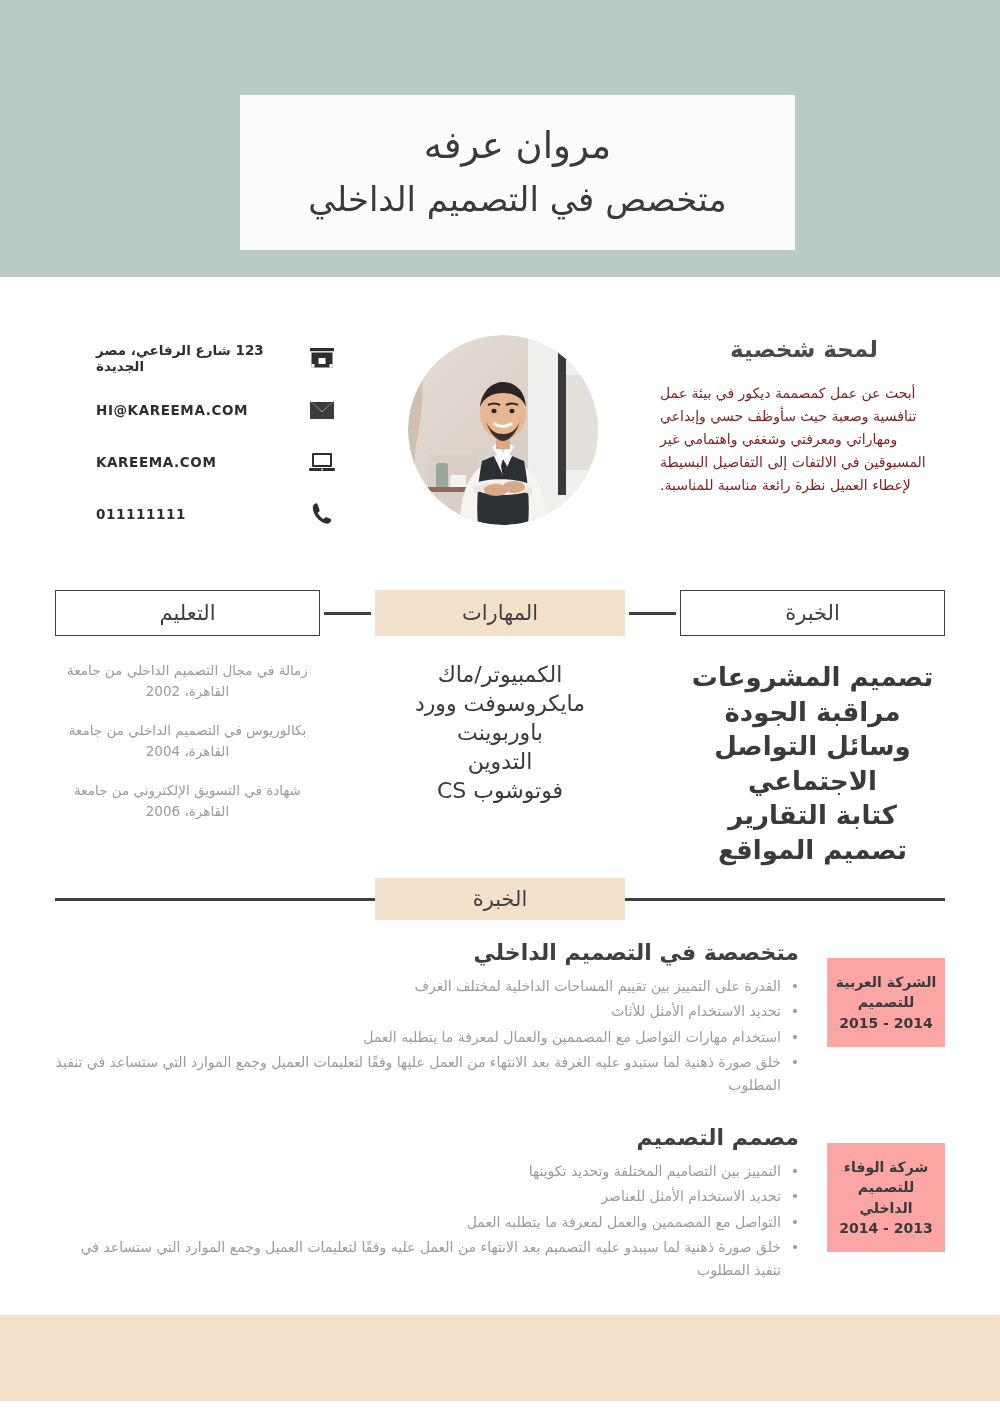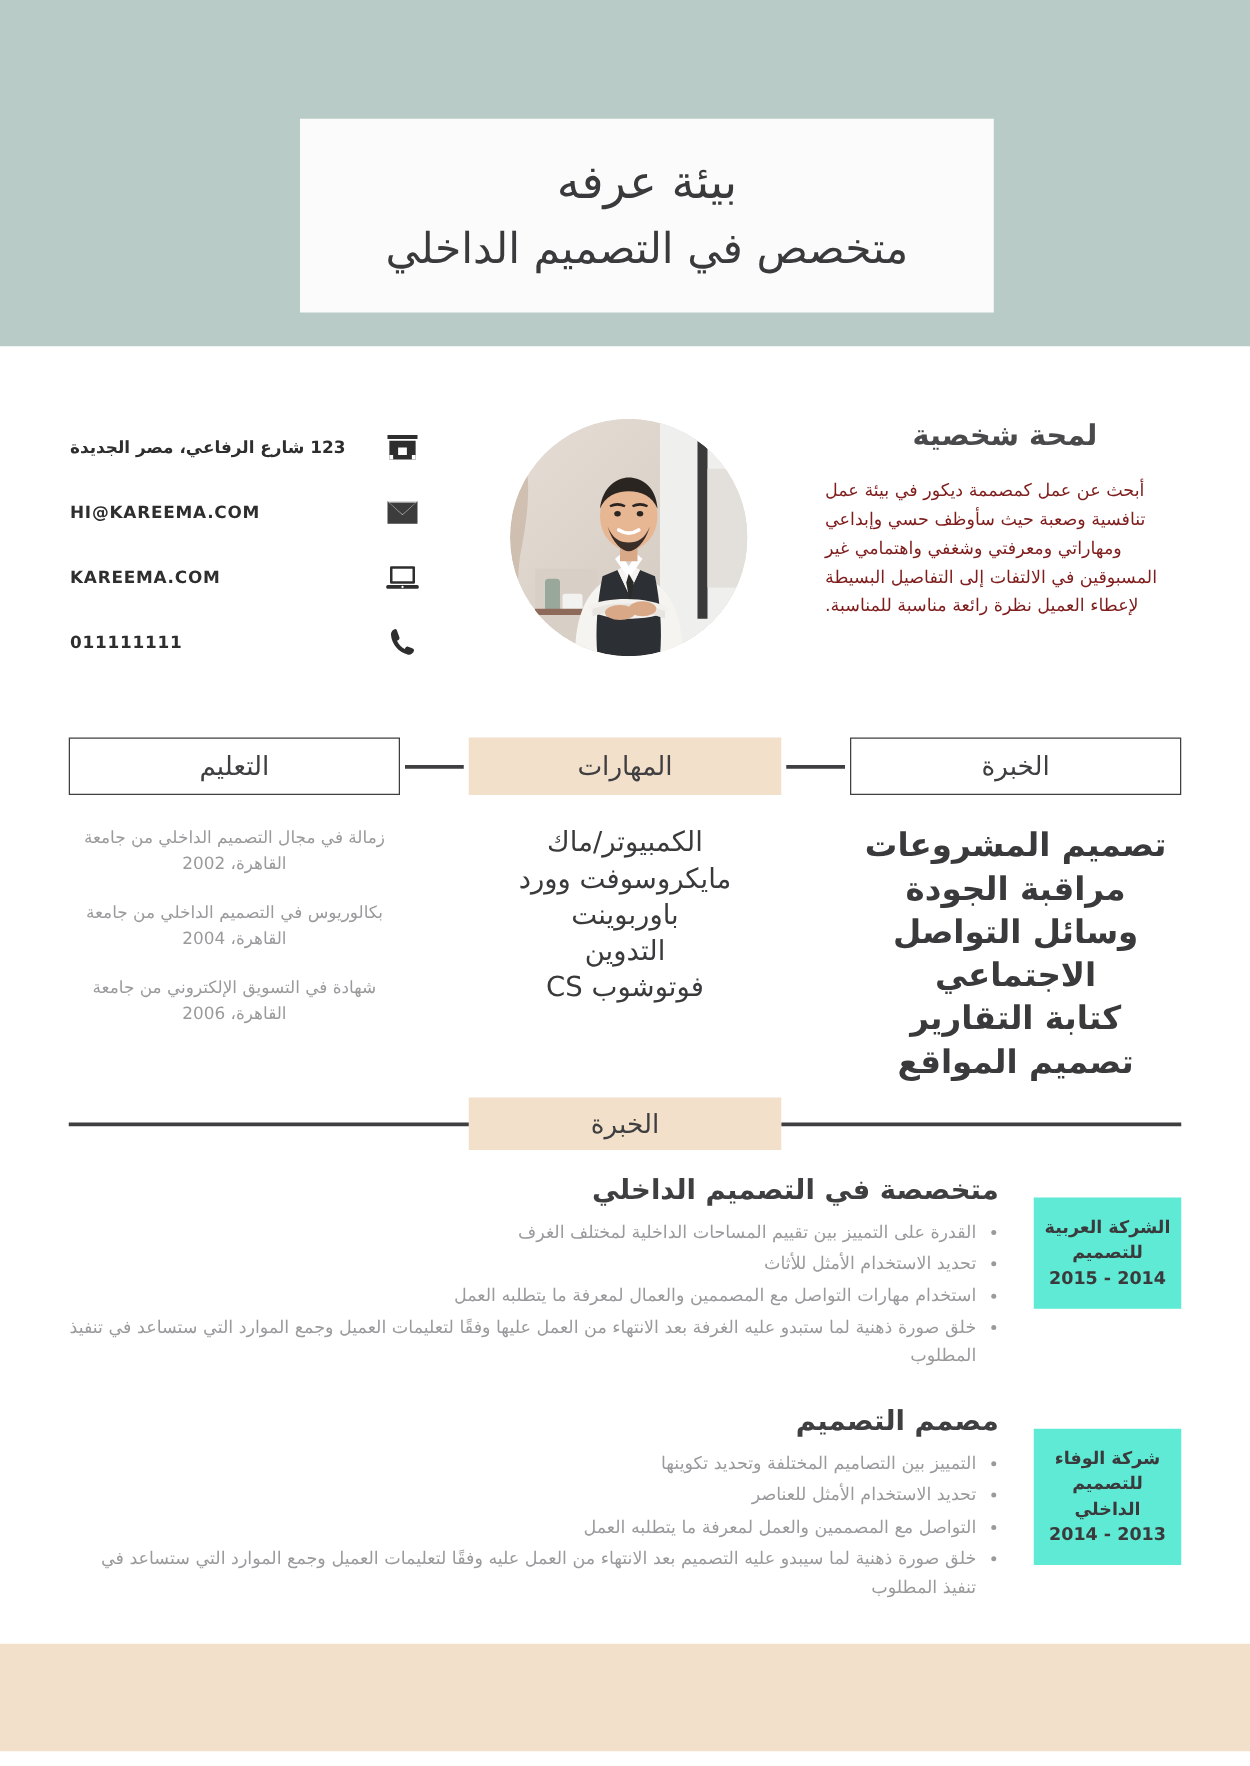--- a/index.html
+++ b/index.html
@@ -59,20 +59,21 @@
     position: absolute;
     left: 52px;
     top: 332px;
     width: 290px;
   }
   .contact-row {
     display: flex;
     align-items: center;
     height: 52px;
     margin-bottom: 0px;
+    margin-left: 40px;
   }
   .contact-icon {
     width: 40px;
     flex: 0 0 40px;
     display: flex;
     align-items: center;
     justify-content: center;
     color: #2e2e2e;
   }
   .contact-text {
@@ -233,21 +234,21 @@
     width: 890px;
     display: flex;
     align-items: flex-start;
   }
   .job-1 { top: 940px; }
   .job-2 { top: 1125px; }
 
   .job-date {
     width: 118px;
     flex: 0 0 118px;
-    background: #5eead4;
+    background: #fca5a5;
     color: #3a3a3c;
     font-size: 14px;
     font-weight: bold;
     line-height: 1.45;
     text-align: center;
     padding: 14px 6px;
     box-sizing: border-box;
     margin-top: 18px;
   }
   .job-body {
@@ -298,21 +299,21 @@
     background: #f2e0ca;
   }
 </style>
 </head>
 <body>
 
 <div id="page">
 
   <div class="header-band"></div>
   <div class="title-card">
-    <div class="name-line">بيئة عرفه</div>
+    <div class="name-line">مروان عرفه</div>
     <div class="role-line">متخصص في التصميم الداخلي</div>
   </div>
 
   <div class="contact-block">
 
     <div class="contact-row">
       <span class="contact-icon">
         <svg width="26" height="24" viewBox="0 0 26 24" aria-hidden="true">
           <rect x="1" y="2" width="24" height="3.2" fill="#2e2e2e"></rect>
           <path d="M2.5 6.5 h21 v15 h-21 z" fill="#2e2e2e"></path>

